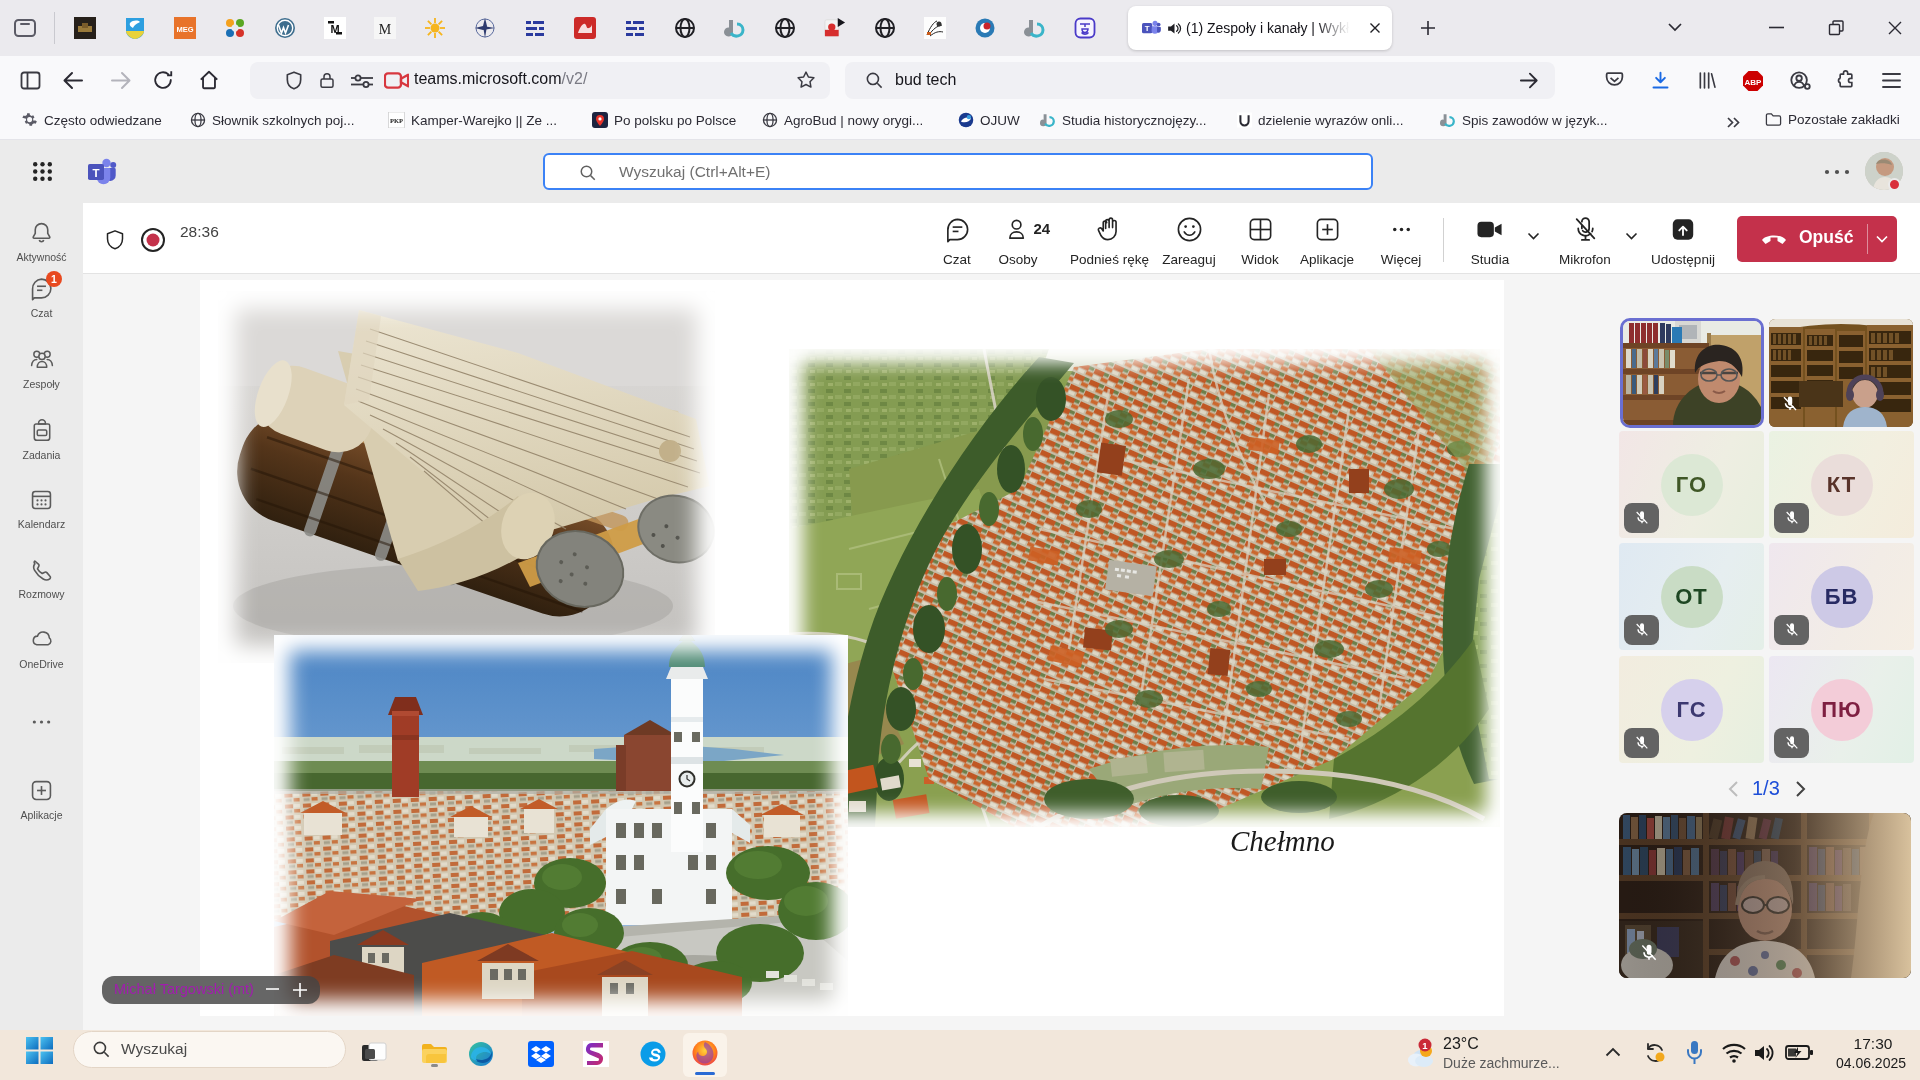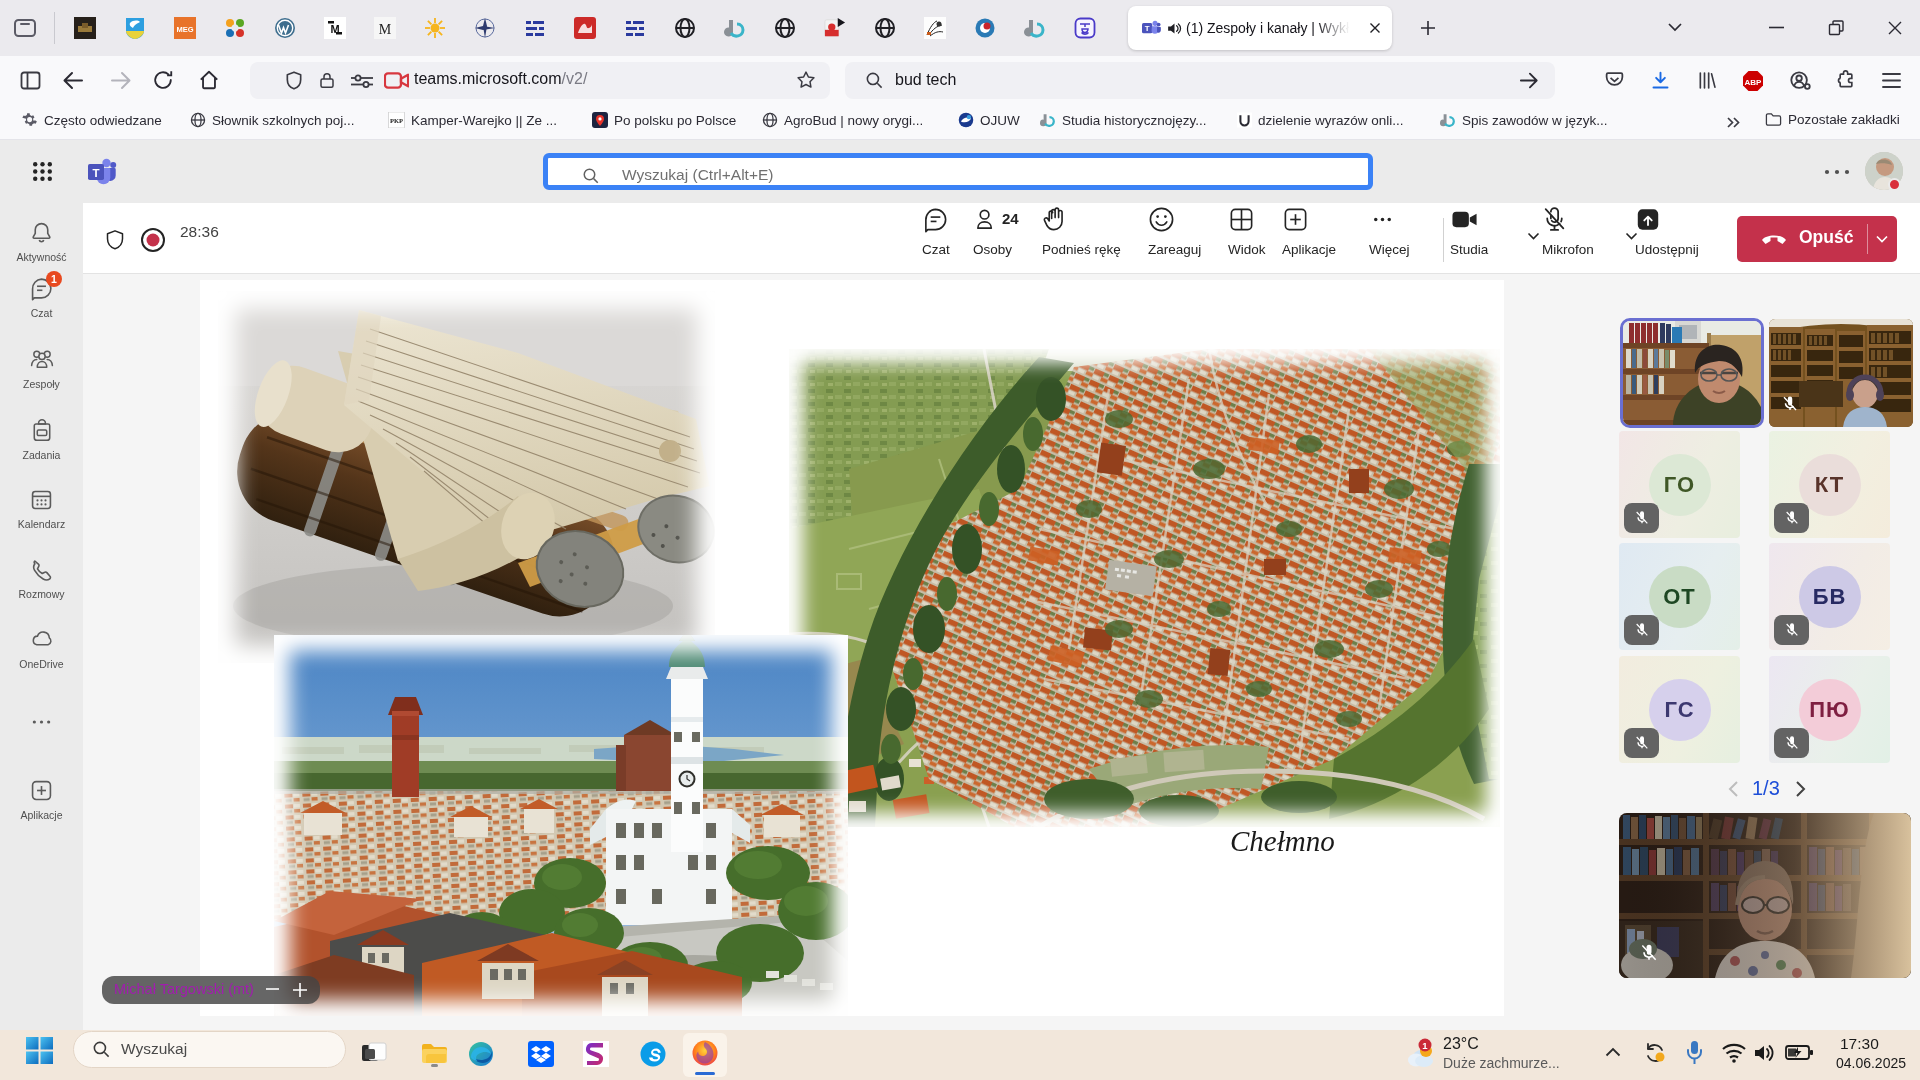--- a/index.html
+++ b/index.html
@@ -12,33 +12,33 @@
 .fav{position:absolute;top:17px;width:22px;height:22px}
 .tab{left:1128px;top:6px;width:264px;height:44px;background:#fff;border-radius:8px;box-shadow:0 1px 3px rgba(0,0,0,.18);overflow:hidden}
 .tabtitle{position:absolute;left:58px;top:14px;font-size:14px;color:#15141a;white-space:nowrap;width:188px;overflow:hidden}
 .tabfade{position:absolute;right:24px;top:0;width:52px;height:44px;background:linear-gradient(90deg,rgba(255,255,255,0),#fff 65%)}
 .urlbar{left:250px;top:6px;width:580px;height:37px;background:#f0f0f4;border-radius:8px}
 .srchbar{left:845px;top:6px;width:710px;height:37px;background:#f0f0f4;border-radius:8px}
 .bk{position:absolute;top:7px;height:22px;font-size:13.5px;color:#2b2a33;white-space:nowrap}
 .bk .ic{display:inline-block;vertical-align:-3px;margin-right:6px}
 
 #thead{left:0;top:140px;width:1920px;height:63px;background:#ebebeb}
-#tsearch{left:543px;top:13px;width:830px;height:37px;background:#fff;border:5px solid #3b82f6;border-radius:6px}
+#tsearch{left:543px;top:13px;width:830px;height:37px;background:#fff;border:2px solid #3b82f6;border-radius:6px}
 #toolbar{left:83px;top:203px;width:1837px;height:71px;background:#fff;border-bottom:1px solid #e3e3e3}
-.tbtn{position:absolute;top:3px;color:#242424}
+.tbtn{position:absolute;top:13px;text-align:center;color:#242424}
 .tlab{font-size:13.5px;color:#242424;margin-top:5px}
 #sidebar{left:0;top:203px;width:83px;height:827px;background:#ebebeb}
 .sbi{position:absolute;width:83px;text-align:center;color:#5b5b5b}
 .sbi .lab{font-size:10.5px;margin-top:2px;color:#4f4f4f}
 #stage{left:83px;top:274px;width:1837px;height:756px;background:#f5f5f5}
 #slide{left:200px;top:280px;width:1304px;height:736px;background:#fff}
 .fadeedge{position:absolute;left:0;top:0;right:0;bottom:0;pointer-events:none}
 
 .vtile{position:absolute;border-radius:6px;overflow:hidden}
-.atile{position:absolute;width:121px;height:107px;border-radius:4px;overflow:hidden}
+.atile{position:absolute;width:145px;height:107px;border-radius:4px;overflow:hidden}
 .acirc{position:absolute;left:50%;top:50%;transform:translate(-50%,-50%);width:62px;height:62px;border-radius:50%;text-align:center;line-height:62px;font-size:22px;font-weight:bold;letter-spacing:1px}
 .micbadge{position:absolute;left:5px;bottom:5px;width:35px;height:30px;border-radius:8px;background:#636363;display:flex;align-items:center;justify-content:center}
 
 #taskbar{left:0;top:1030px;width:1920px;height:50px;background:#f2e7db}
 .tbico{position:absolute;top:11px;width:26px;height:26px}
 </style></head>
 <body>
 <div id="root">
 <div class="abs" id="tabbar">
   <svg class="abs" style="left:12px;top:15px" width="26" height="26" viewBox="0 0 26 26">
@@ -1339,15 +1339,15 @@
   <svg class="abs" style="left:1753px;top:12px" width="24" height="22" viewBox="0 0 24 22">
         <path d="M2 8v6h4l5 4V4L6 8z" fill="#1a1a1a"></path>
         <path d="M14 7a5.5 5.5 0 0 1 0 8M16.5 4a9.5 9.5 0 0 1 0 14" stroke="#1a1a1a" stroke-width="1.8" fill="none" stroke-linecap="round"></path>
       </svg>
   <svg class="abs" style="left:1785px;top:13px" width="28" height="19" viewBox="0 0 28 19">
         <rect x="1" y="3" width="23" height="13" rx="2.5" fill="none" stroke="#1a1a1a" stroke-width="1.8"></rect>
         <rect x="25" y="7" width="3" height="5" rx="1" fill="#1a1a1a"></rect>
         <path d="M13 4l-4 6h3.5l-2 5 6-7h-3.5z" fill="#1a1a1a"></path>
         <rect x="3" y="5.5" width="8" height="8" fill="#1a1a1a" opacity=".85"></rect>
       </svg>
-  <div class="abs" style="left:1840px;top:5px;width:66px;text-align:left;font-size:15.5px;color:#1a1a1a">17:30</div>
+  <div class="abs" style="left:1840px;top:5px;width:66px;text-align:center;font-size:15.5px;color:#1a1a1a">17:30</div>
   <div class="abs" style="left:1820px;top:25px;width:86px;text-align:right;font-size:14px;color:#1a1a1a">04.06.2025</div>
 </div>
 </div>
 </body></html>

